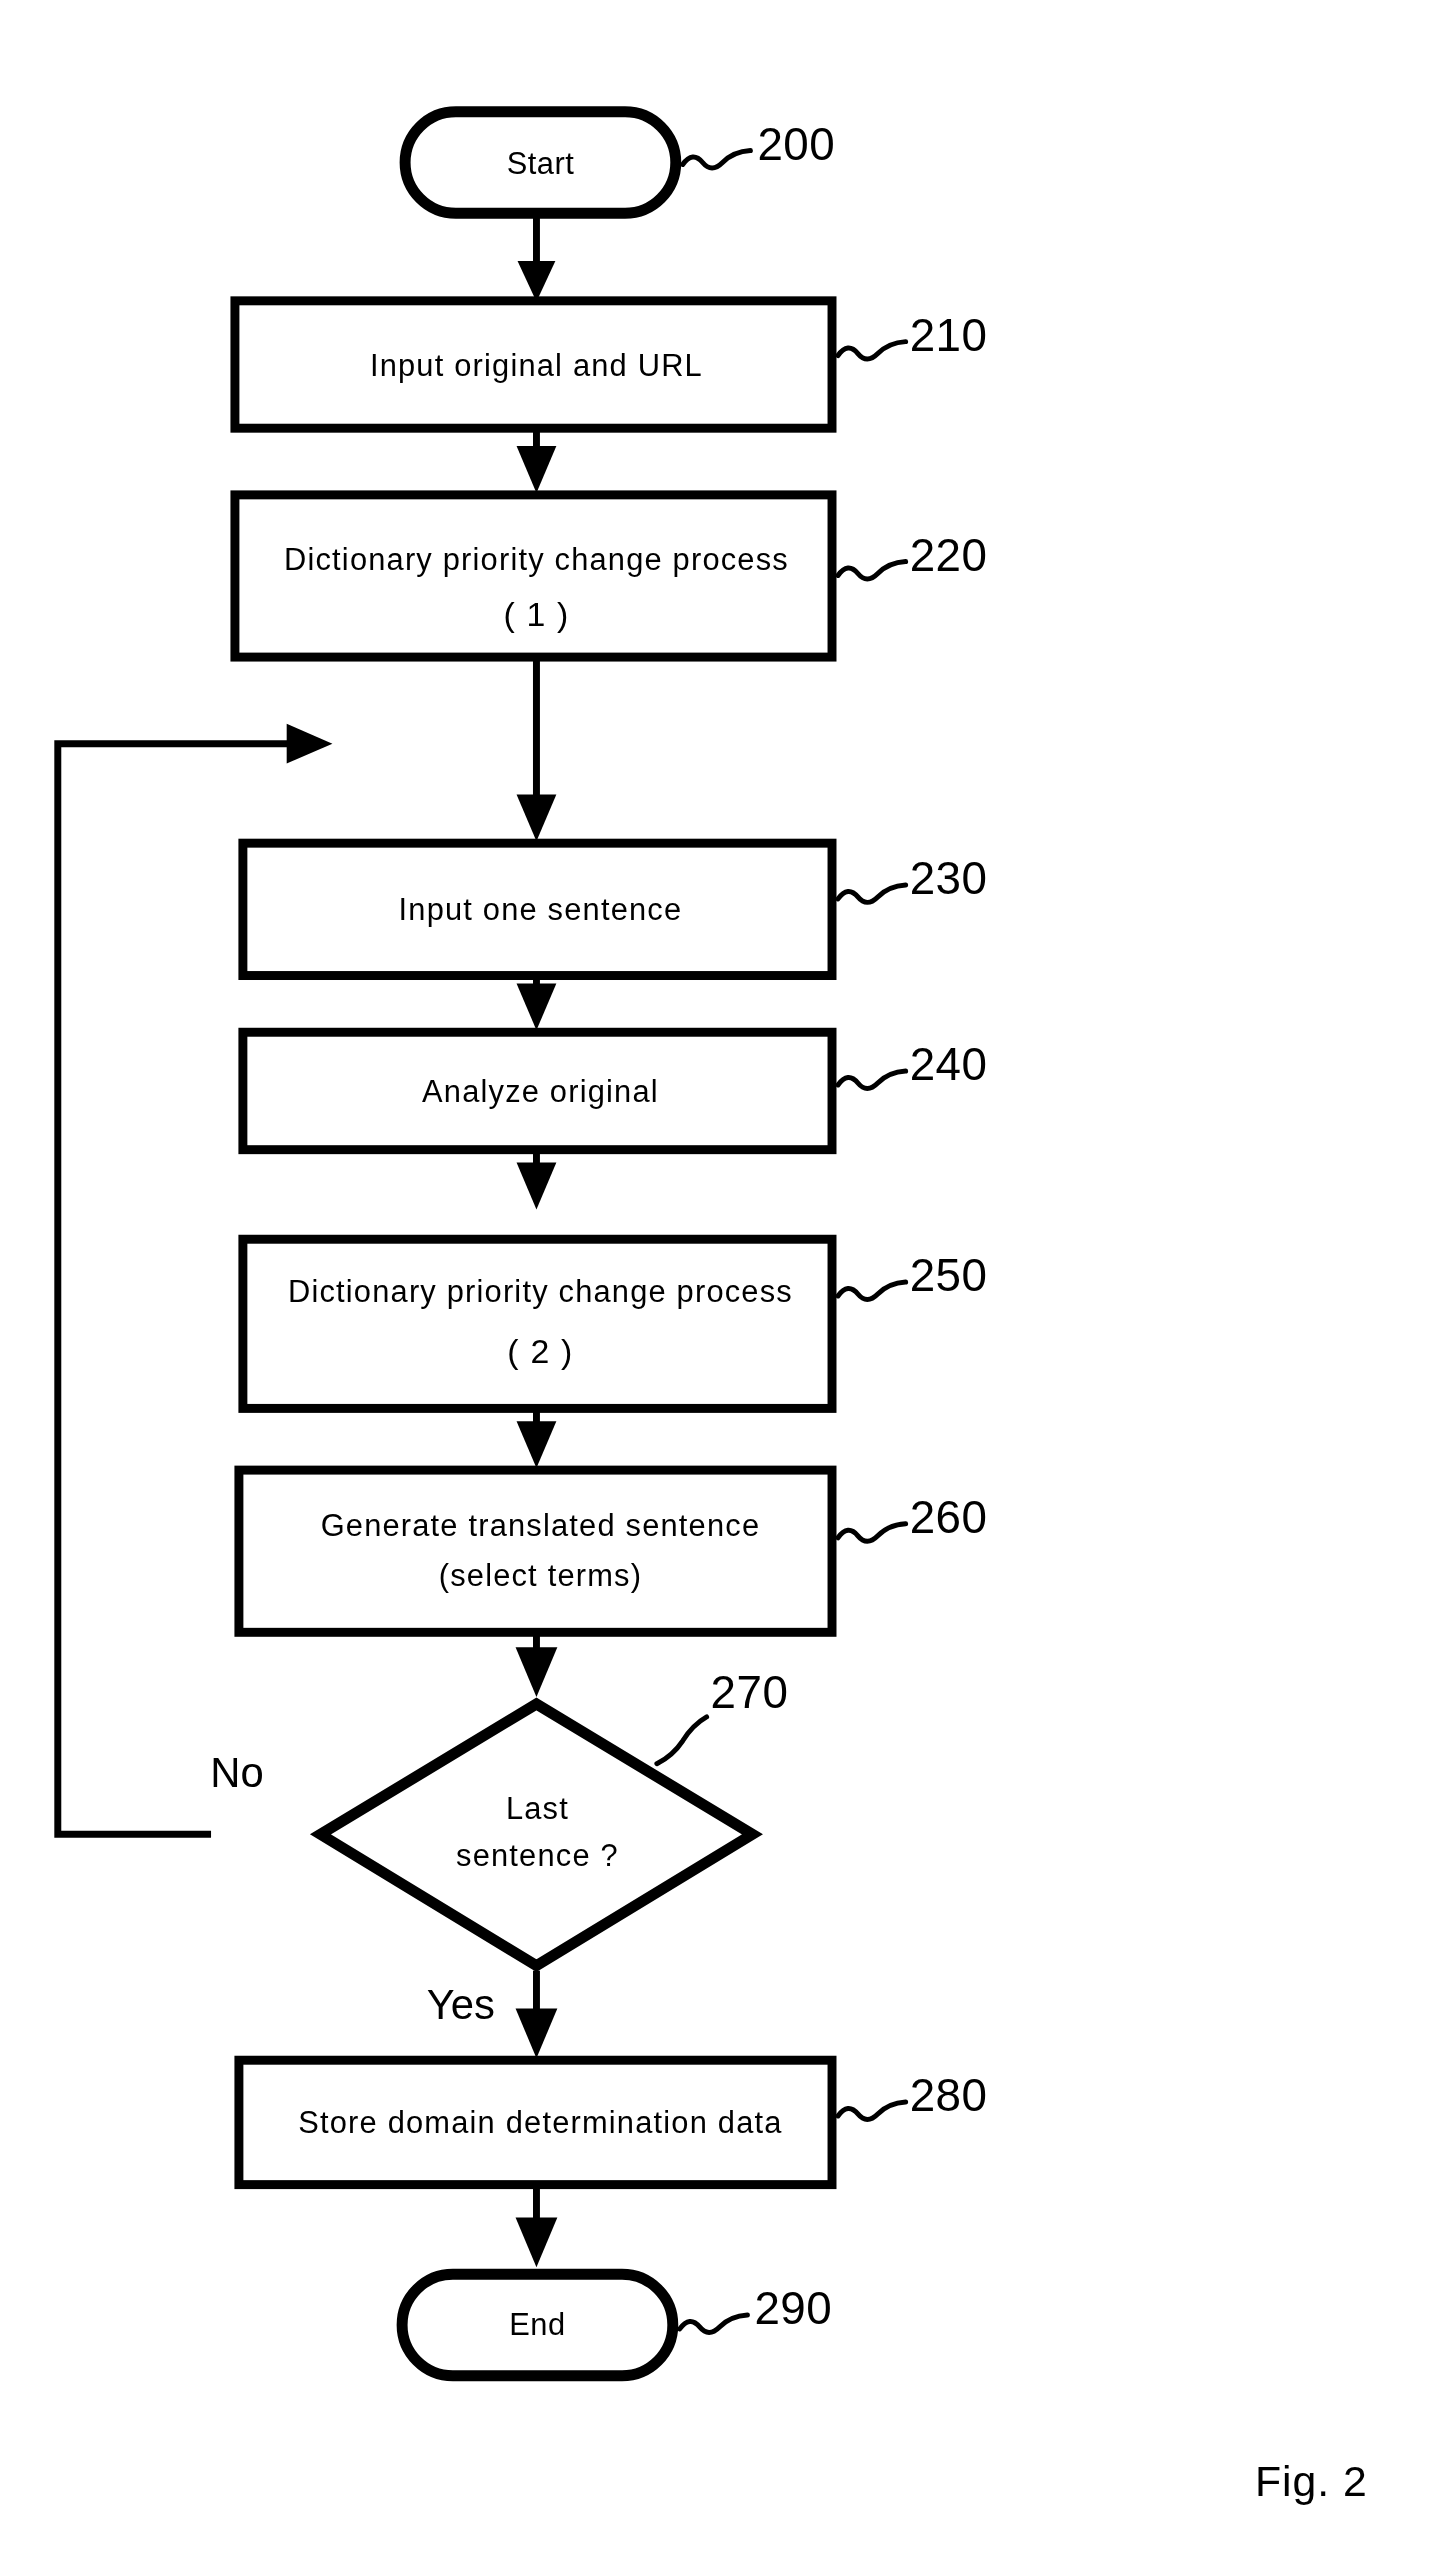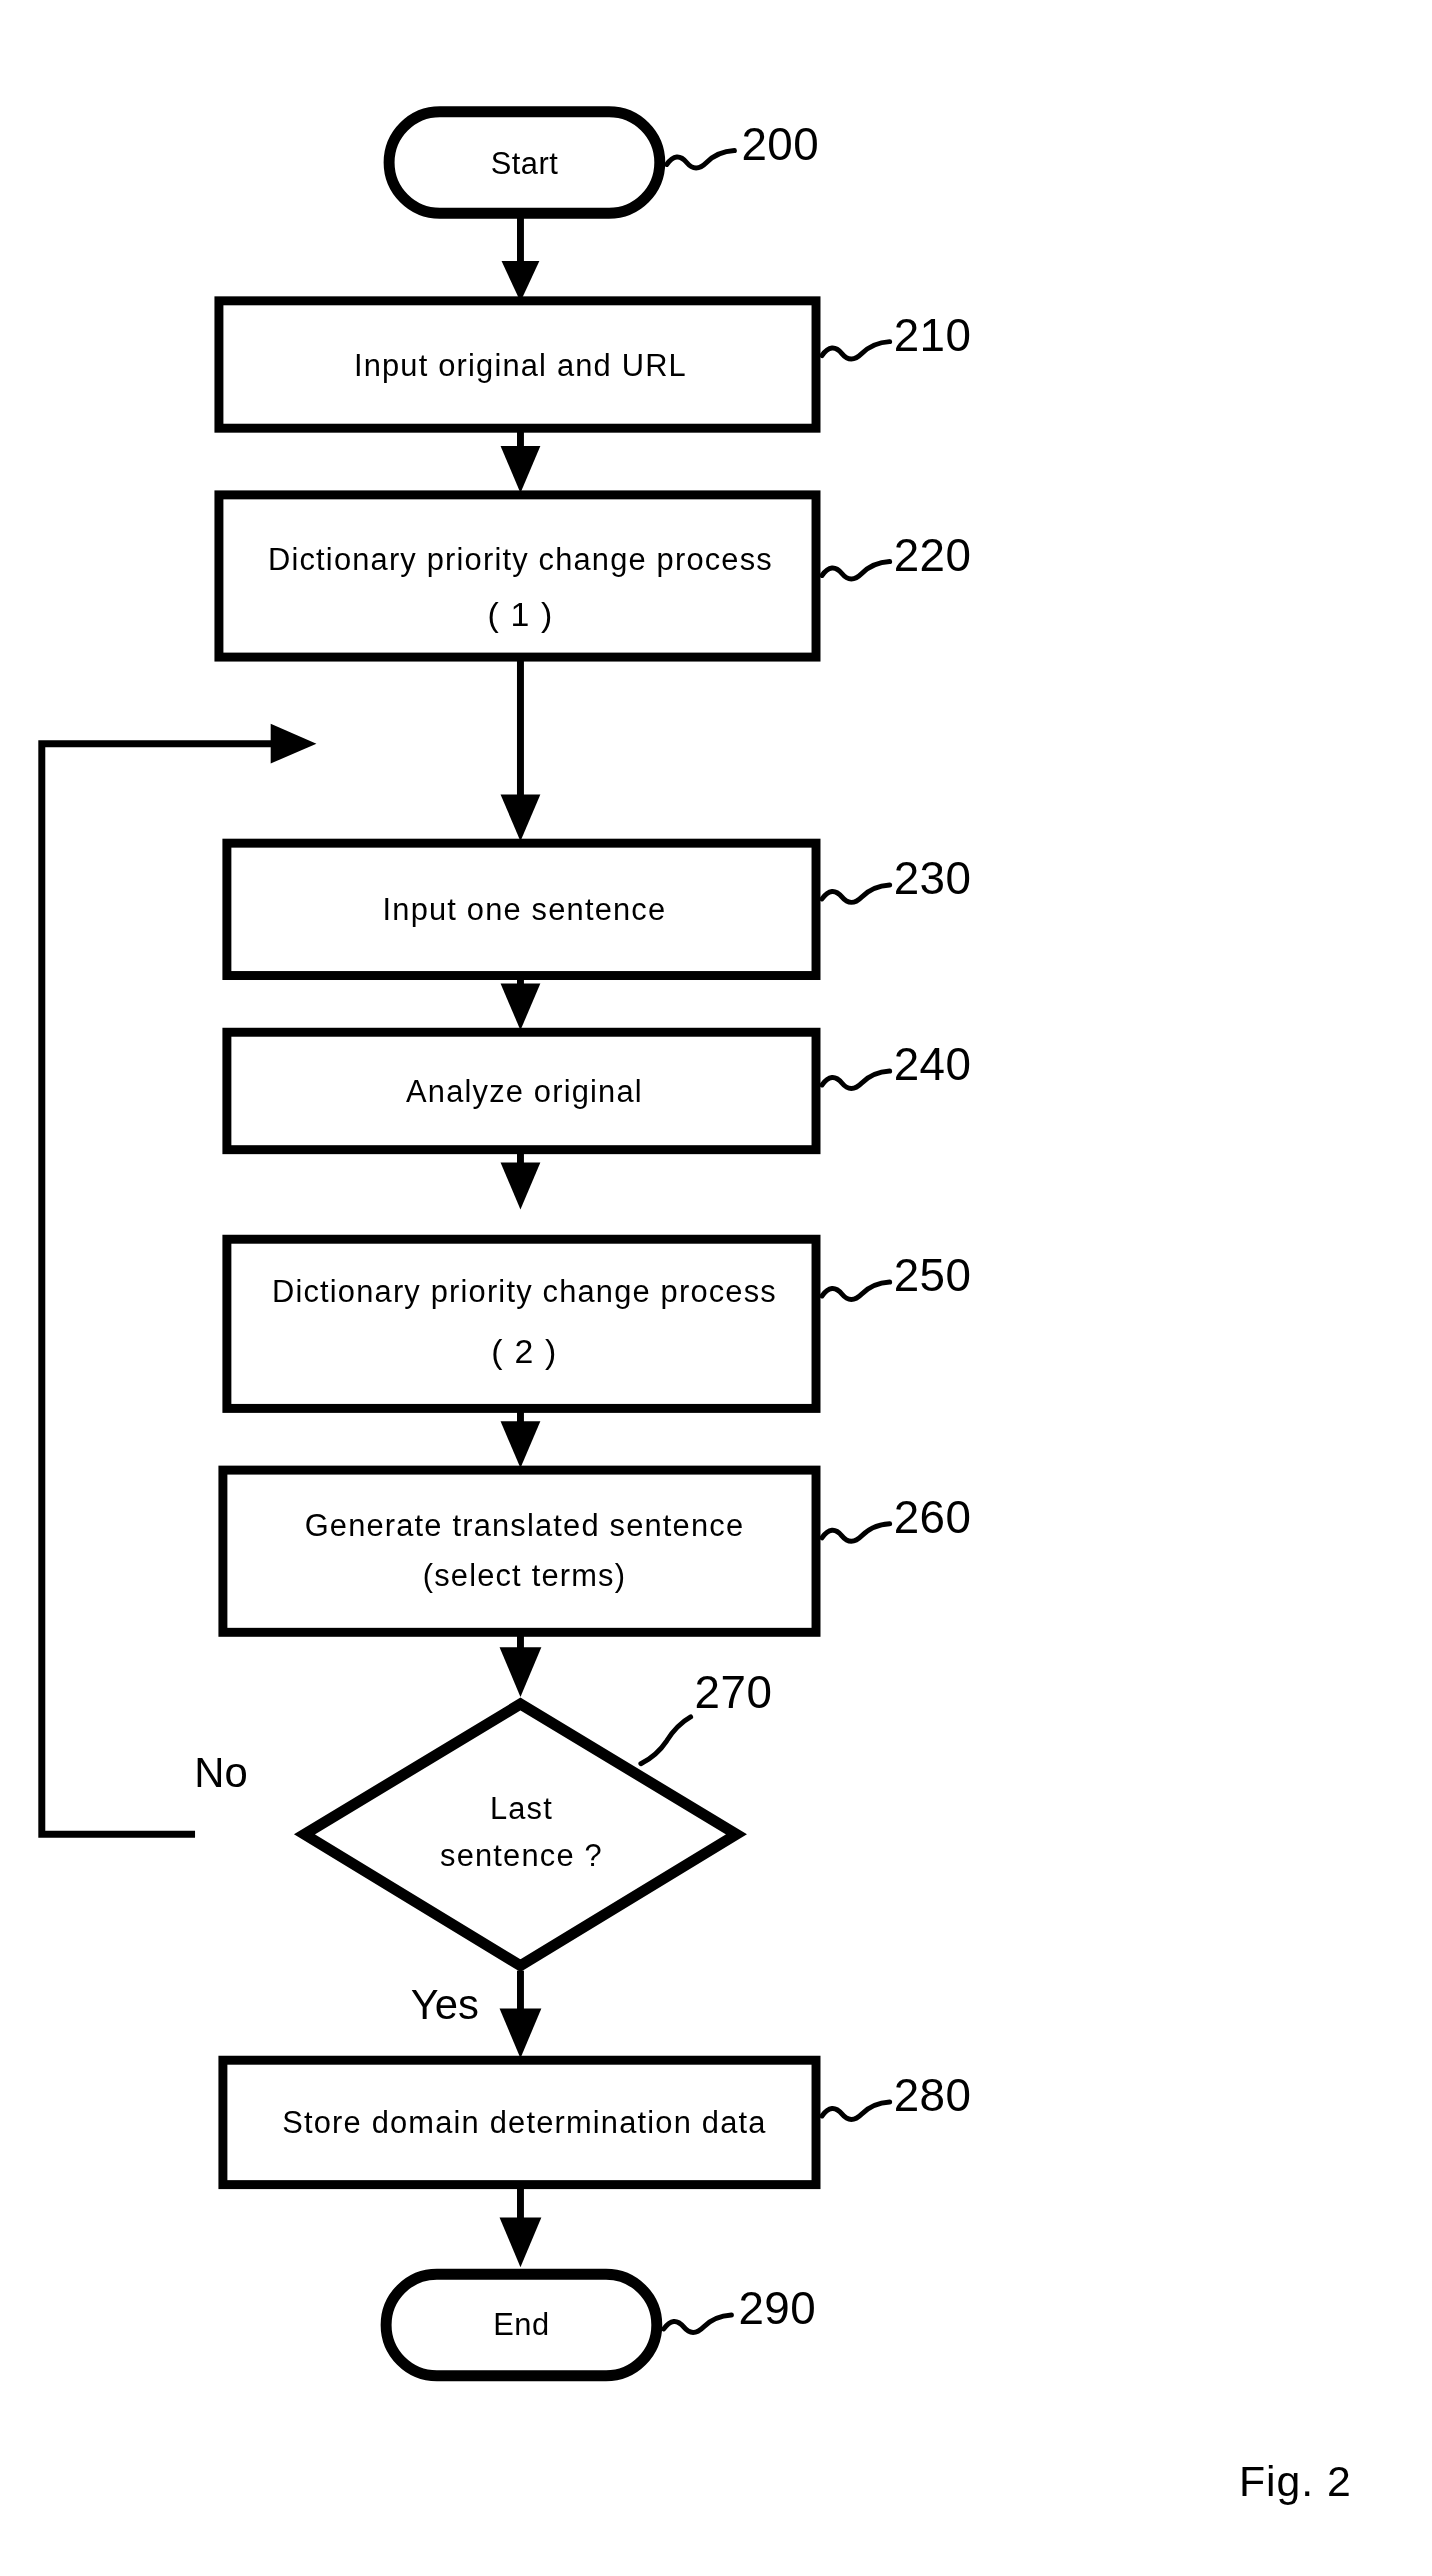--- a/index.html
+++ b/index.html
@@ -10,21 +10,21 @@
   }
   body {
     width: 1432px;
     height: 2576px;
     font-family: "Liberation Sans", sans-serif;
     overflow: hidden;
     position: relative;
   }
   #figure-root {
     position: absolute;
-    left: 0;
+    left: 16px;
     top: 0;
     width: 1205px;
     height: 2576px;
     border-radius: 18px;
   }
   svg.flow {
     display: block;
     width: 1432px;
     height: 2576px;
   }

